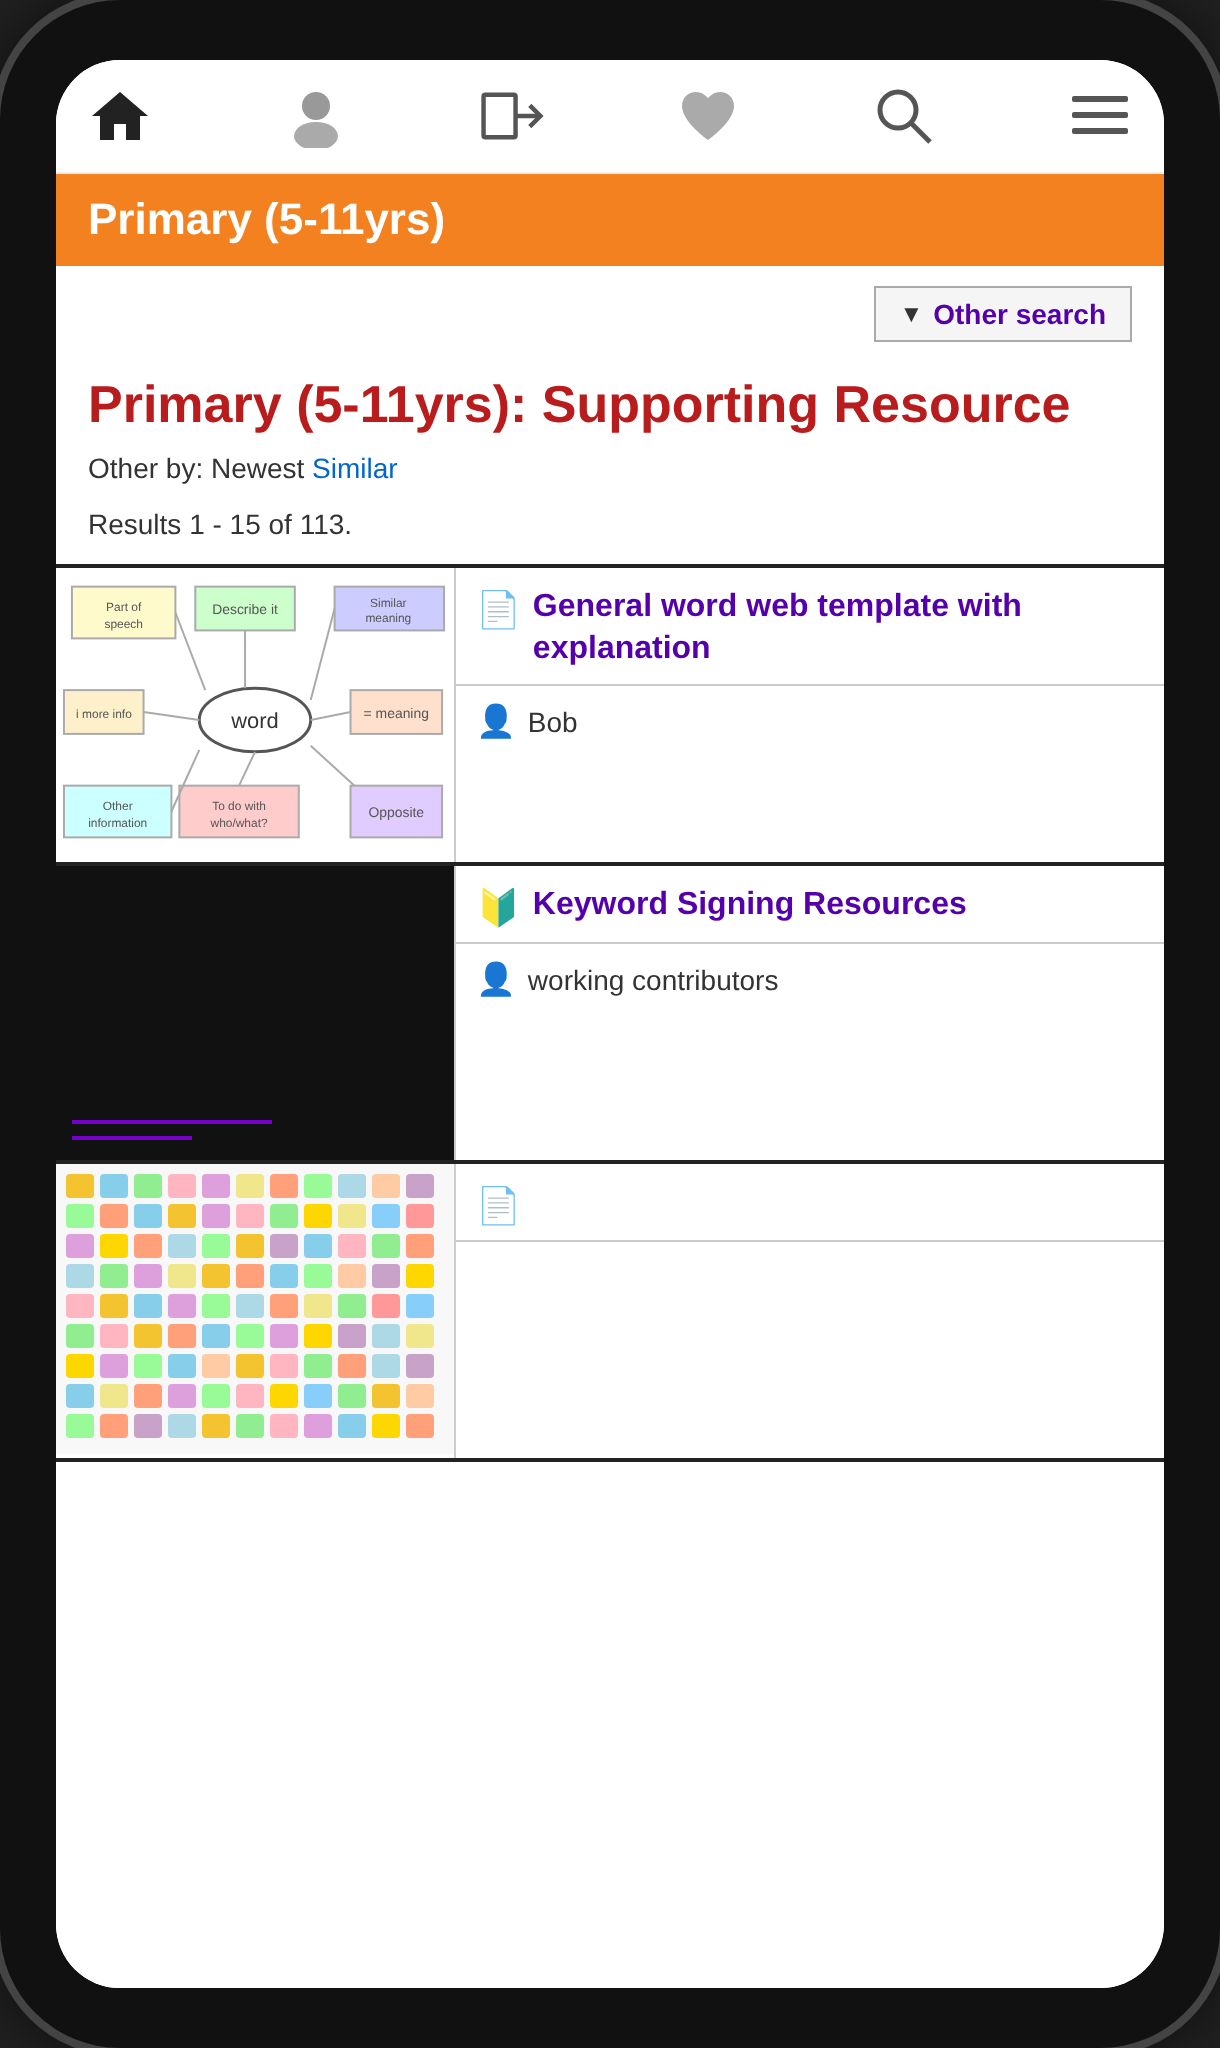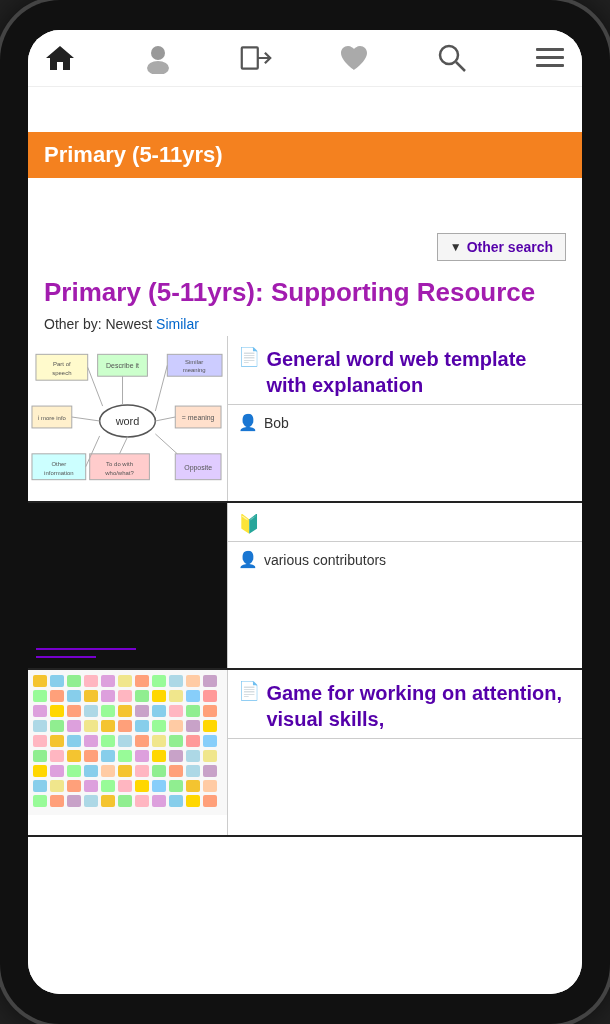--- a/index.html
+++ b/index.html
@@ -24,21 +24,20 @@
     }
 
     .phone-screen {
       width: 100%;
       height: 100%;
       background: #fff;
       border-radius: 32px;
       overflow: hidden;
       display: flex;
       flex-direction: column;
-      gap: 45px;
     }
 
     
     .nav-bar {
       background: #fff;
       padding: 12px 16px;
       display: flex;
       align-items: center;
       justify-content: space-between;
       border-bottom: 1px solid #eee;
@@ -102,21 +101,21 @@
     .guided-search-btn .arrow-down {
       font-size: 12px;
       color: #333;
     }
 
     
     .page-title {
       padding: 10px 16px 4px;
       font-size: 26px;
       font-weight: bold;
-      color: #a21caf;
+      color: #b91c1c;
       line-height: 1.2;
     }
 
     
     .sort-row {
       padding: 4px 16px;
       font-size: 14px;
       color: #333;
     }
 
@@ -135,21 +134,21 @@
 
     
     .resource-item {
       display: flex;
       border-bottom: 2px solid #222;
     }
 
     .resource-thumbnail {
       width: 200px;
       min-width: 200px;
-      height: 165px;
+      height: 147px;
       overflow: hidden;
       background: #fff;
       border-right: 1px solid #ccc;
       position: relative;
     }
 
     
     .word-web-thumb {
       width: 100%;
       height: 100%;
@@ -164,21 +163,21 @@
     .resource-title-row {
       padding: 10px 10px 6px;
       border-bottom: 1px solid #ccc;
       display: flex;
       align-items: flex-start;
       gap: 6px;
     }
 
     .resource-title-text {
       color: #5500aa;
-      font-size: 20px;
+      font-size: 16px;
       font-weight: bold;
       line-height: 1.3;
       text-decoration: none;
     }
 
     .resource-author-row {
       padding: 8px 10px;
       display: flex;
       align-items: center;
       gap: 6px;
@@ -289,20 +288,21 @@
         </button>
       </div>
 
       <div class="page-title">Primary (5-11yrs): Supporting Resource</div>
 
       <div class="sort-row">
         <span>Other by: Newest</span>
         <a class="sort-link" href="#">Similar</a>
       </div>
 
+      <div class="results-count">Results 1 - 15 of 113.</div>
 
       <div class="resource-item">
         <div class="resource-thumbnail">
           
           <svg class="word-web-thumb" viewBox="0 0 200 145" xmlns="http://www.w3.org/2000/svg">
 
             <rect width="200" height="145" fill="#fff"></rect>
 
             <ellipse cx="100" cy="75" rx="28" ry="16" fill="#fff" stroke="#555" stroke-width="1.5"></ellipse>
             <text x="100" y="79" text-anchor="middle" font-size="11" fill="#333">word</text>
@@ -357,24 +357,25 @@
       </div>
 
       <div class="resource-item">
         <div class="resource-thumbnail signing-thumb">
           <div class="signing-thumb-line"></div>
           <div class="signing-thumb-line2"></div>
         </div>
         <div class="resource-info">
           <div class="resource-title-row">
             <span class="doc-icon" style="color:#cc0000;">🔰</span>
+            <a class="resource-title-text" href="#">Keyword Signing Resources</a>
           </div>
           <div class="resource-author-row">
             <span class="user-icon">👤</span>
-            <span>various contributors</span>
+            <span>working contributors</span>
           </div>
         </div>
       </div>
 
       <div class="resource-item">
         <div class="resource-thumbnail">
           
           <svg width="200" height="145" viewBox="0 0 200 145" xmlns="http://www.w3.org/2000/svg">
             <rect width="200" height="145" fill="#f8f8f8"></rect>
 
@@ -483,20 +484,19 @@
             <rect x="107" y="125" width="14" height="12" fill="#ffb6c1" rx="2"></rect>
             <rect x="124" y="125" width="14" height="12" fill="#dda0dd" rx="2"></rect>
             <rect x="141" y="125" width="14" height="12" fill="#87ceeb" rx="2"></rect>
             <rect x="158" y="125" width="14" height="12" fill="#ffd700" rx="2"></rect>
             <rect x="175" y="125" width="14" height="12" fill="#ffa07a" rx="2"></rect>
           </svg>
         </div>
         <div class="resource-info">
           <div class="resource-title-row">
             <span class="doc-icon">📄</span>
-            <a class="resource-title-text" href="#">Game for working on attention, visual skills,</a>
           </div>
         </div>
       </div>
 
     </div>
   </div>
 </div>
 
 </body></html>

